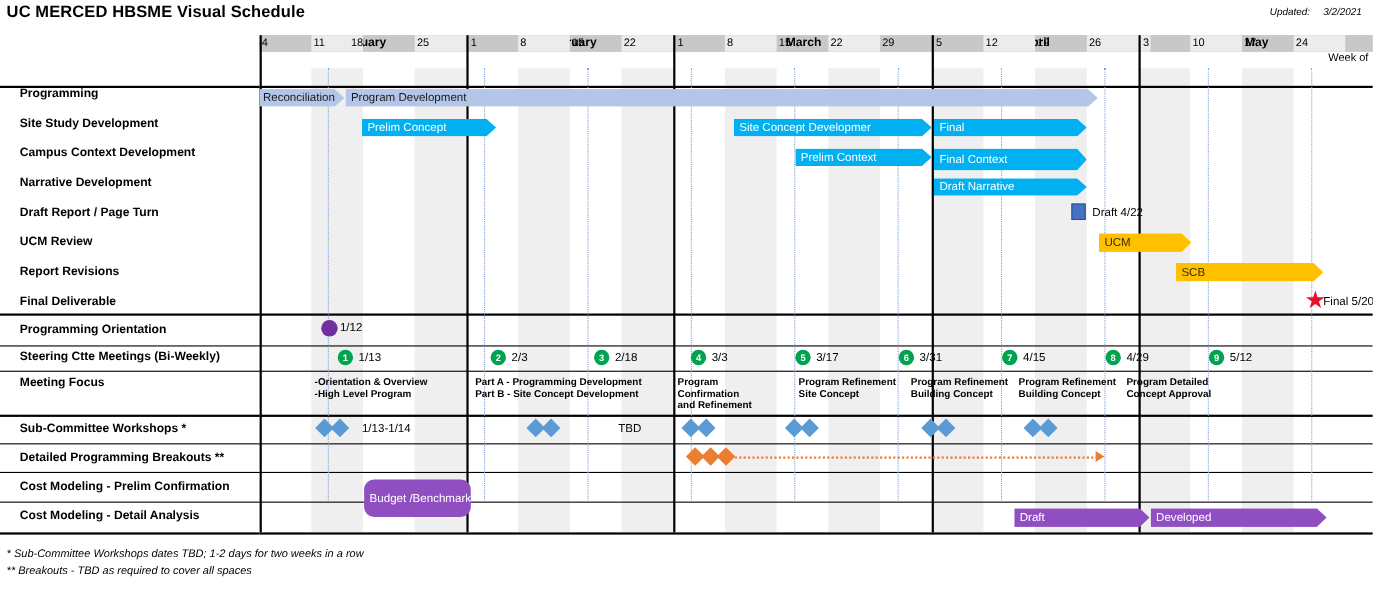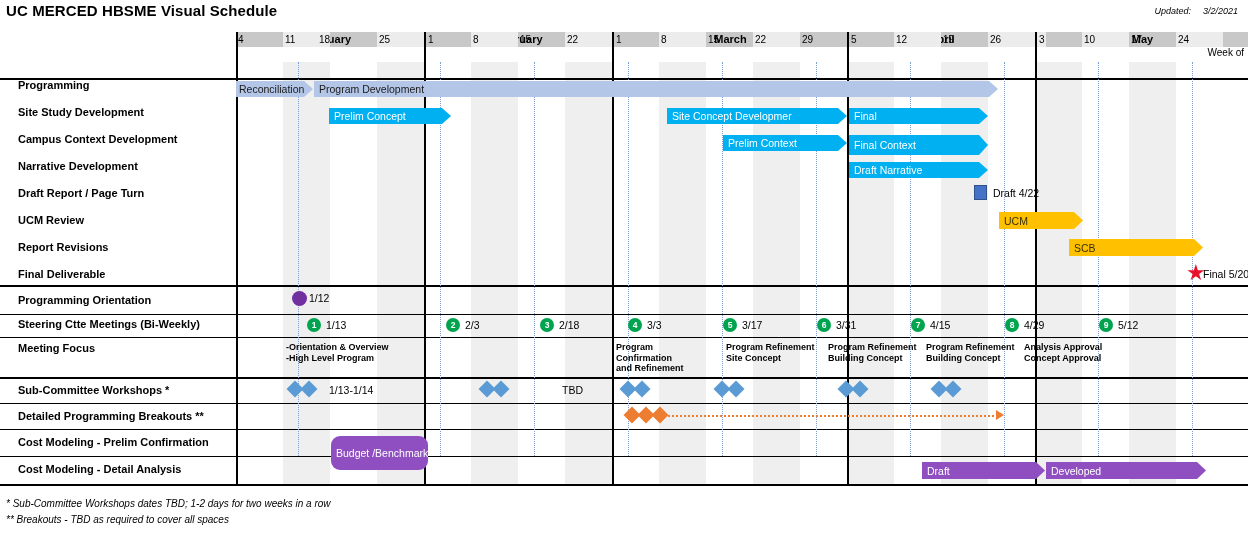--- a/index.html
+++ b/index.html
@@ -397,39 +397,43 @@
     <div class="dot-green" style="left:769px; top:286px;">8</div>
     <div class="dot-label" style="left:788px; top:287px;">4/29</div>
 
     <div class="dot-green" style="left:863px; top:286px;">9</div>
     <div class="dot-label" style="left:882px; top:287px;">5/12</div>
 
     <div class="mf" style="left:50px; top:310px;">
       <div>-Orientation &amp; Overview</div>
       <div>-High Level Program</div>
     </div>
+    <div class="mf" style="left:196px; top:310px;">
+      <div>Part A - Programming Development</div>
+      <div>Part B - Site Concept Development</div>
+    </div>
     <div class="mf" style="left:380px; top:310px;">
       <div>Program</div>
       <div>Confirmation</div>
       <div>and Refinement</div>
     </div>
     <div class="mf" style="left:490px; top:310px;">
       <div>Program Refinement</div>
       <div>Site Concept</div>
     </div>
     <div class="mf" style="left:592px; top:310px;">
       <div>Program Refinement</div>
       <div>Building Concept</div>
     </div>
     <div class="mf" style="left:690px; top:310px;">
       <div>Program Refinement</div>
       <div>Building Concept</div>
     </div>
     <div class="mf" style="left:788px; top:310px;">
-      <div>Analysis Approval</div>
+      <div>Program Detailed</div>
       <div>Concept Approval</div>
     </div>
 
     <div class="diamond blue" style="left:53px;  top:351px;"></div>
     <div class="diamond blue" style="left:67px;  top:351px;"></div>
     <div class="dot-label" style="left:93px;  top:352px;">1/13-1/14</div>
 
     <div class="diamond blue" style="left:480px; top:351px;"></div>
     <div class="diamond blue" style="left:494px; top:351px;"></div>
     <div class="dot-label" style="left:300px; top:352px;margin-left:26px;">TBD</div>

